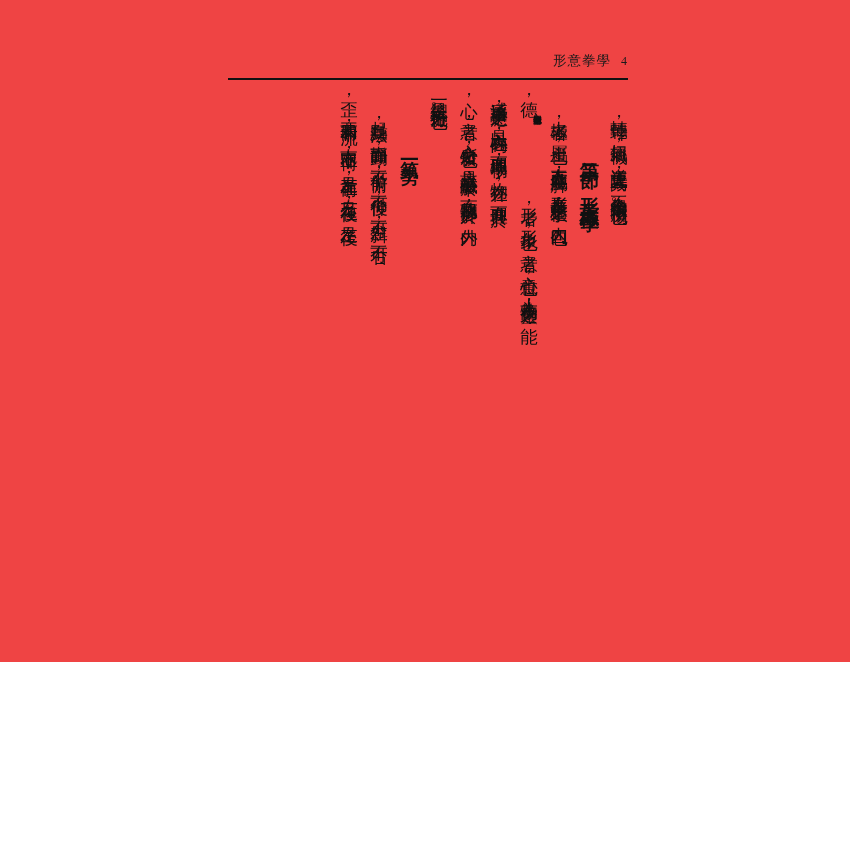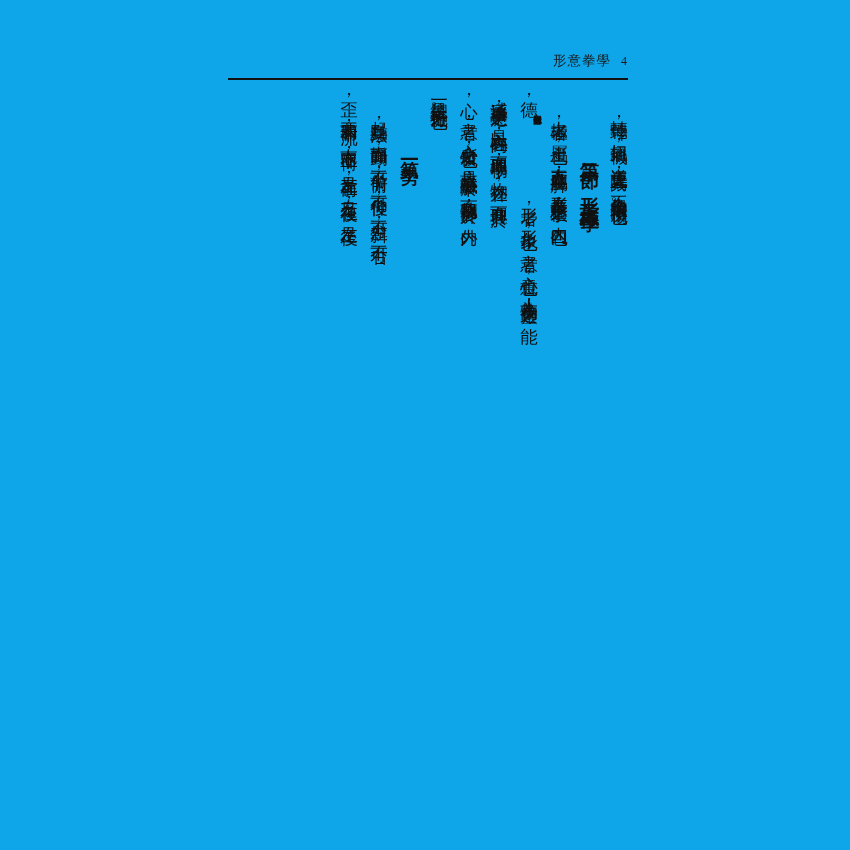--- a/index.html
+++ b/index.html
@@ -10,22 +10,22 @@
   body {
     width: 850px;
     height: 850px;
     font-family: "DejaVu Serif", "Liberation Serif", serif;
     color: #111111;
     overflow: hidden;
   }
   .page {
     position: relative;
     width: 850px;
-    height: 850px;
-    background: #0ea5e9;
+    height: 662px;
+    background: #ef4444;
   }
 
   
   .header {
     position: absolute;
     top: 52px;
     right: 222px;
     display: flex;
     align-items: baseline;
     gap: 10px;

